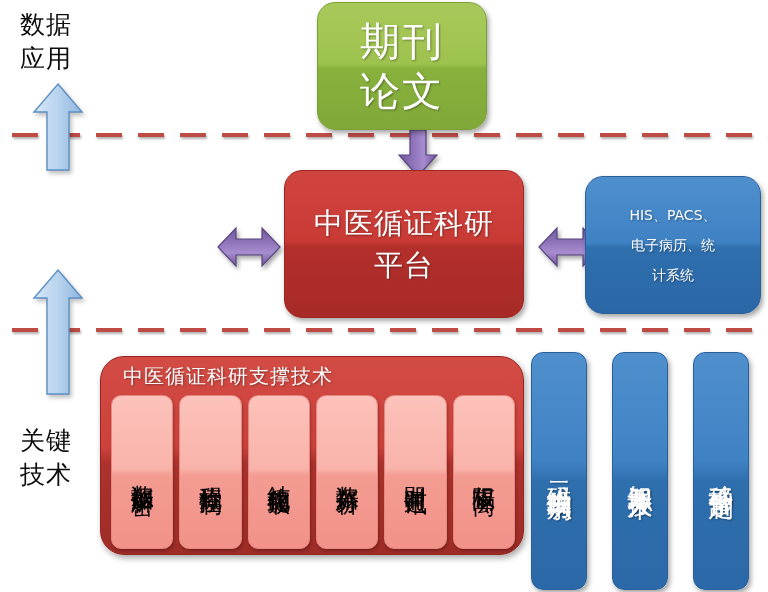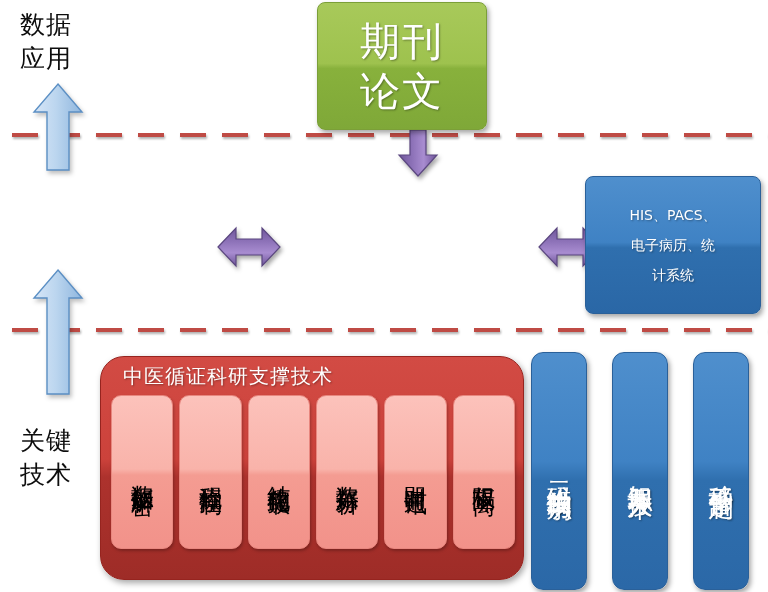--- a/index.html
+++ b/index.html
@@ -40,21 +40,21 @@
   .purple-arrow{position:absolute;}
   .purple-arrow svg{display:block;filter:drop-shadow(2px 3px 2px rgba(0,0,0,.35));}
   #arrow-down-journal{left:385px;top:129px;}
   #arrow-lr-left{left:205px;top:222px;}
   #arrow-lr-right{left:526px;top:222px;}
 
   
   .box{
     position:absolute;box-sizing:border-box;display:flex;
     align-items:center;justify-content:center;text-align:center;
-    color:#ffffff;border-radius:8px;
+    color:#ffffff;border-radius:18px;
     box-shadow:2px 3px 5px rgba(0,0,0,.35);
     white-space:pre-line;
     font-family:"DejaVu Sans","Liberation Sans",sans-serif;
   }
 
   
   #box-journal{
     left:305px;top:2px;width:170px;height:128px;
     font-size:40px;line-height:50px;letter-spacing:2px;
     background:linear-gradient(to bottom,#a6c martin 0%,#9dc košík 0%);
@@ -85,21 +85,21 @@
   #box-his{
     left:573px;top:176px;width:176px;height:138px;
     font-size:14px;line-height:30px;
     background:linear-gradient(to bottom,#4f8fcd 0%,#3f82c4 48%,#2f6fae 52%,#2a67a6 100%);
     border:1px solid #2a6099;
     text-shadow:1px 1px 2px rgba(0,0,0,.35);
   }
 
   
   #container-support{
-    position:absolute;left:88px;top:356px;width:424px;height:224px;
+    position:absolute;left:88px;top:356px;width:424px;height:199px;
     border-radius:24px;box-sizing:border-box;
     background:linear-gradient(to bottom,#d24b44 0%,#cc423b 46%,#ad322d 54%,#9e2c27 100%);
     border:1px solid #96241f;
     box-shadow:2px 3px 6px rgba(0,0,0,.35);
   }
   #support-title{
     position:absolute;left:22px;top:6px;color:#ffffff;
     font-size:20px;line-height:26px;letter-spacing:1px;
     text-shadow:1px 1px 2px rgba(0,0,0,.35);
     font-family:"DejaVu Sans","Liberation Sans",sans-serif;
@@ -196,20 +196,22 @@
   <div class="purple-arrow" id="arrow-lr-right">
     <svg width="64" height="50" viewBox="0 0 64 50">
       <polygon points="1,25 19,6 19,17 45,17 45,6 63,25 45,44 45,33 19,33 19,44" fill="url(#purplegradv)" stroke="#5b4780" stroke-width="1.2"></polygon>
     </svg>
   </div>
 
   <div class="box" id="box-journal">期刊
 论文</div>
 
 
+  <div class="box" id="box-platform">中医循证科研
+平台</div>
 
   <div class="box" id="box-his">HIS、PACS、
 电子病历、统
 计系统</div>
 
   <div id="container-support">
     <div id="support-title">中医循证科研支撑技术</div>
     <div id="support-items">
       <div class="chip-pink">数据加解密</div>
       <div class="chip-pink">流程控制</div>

